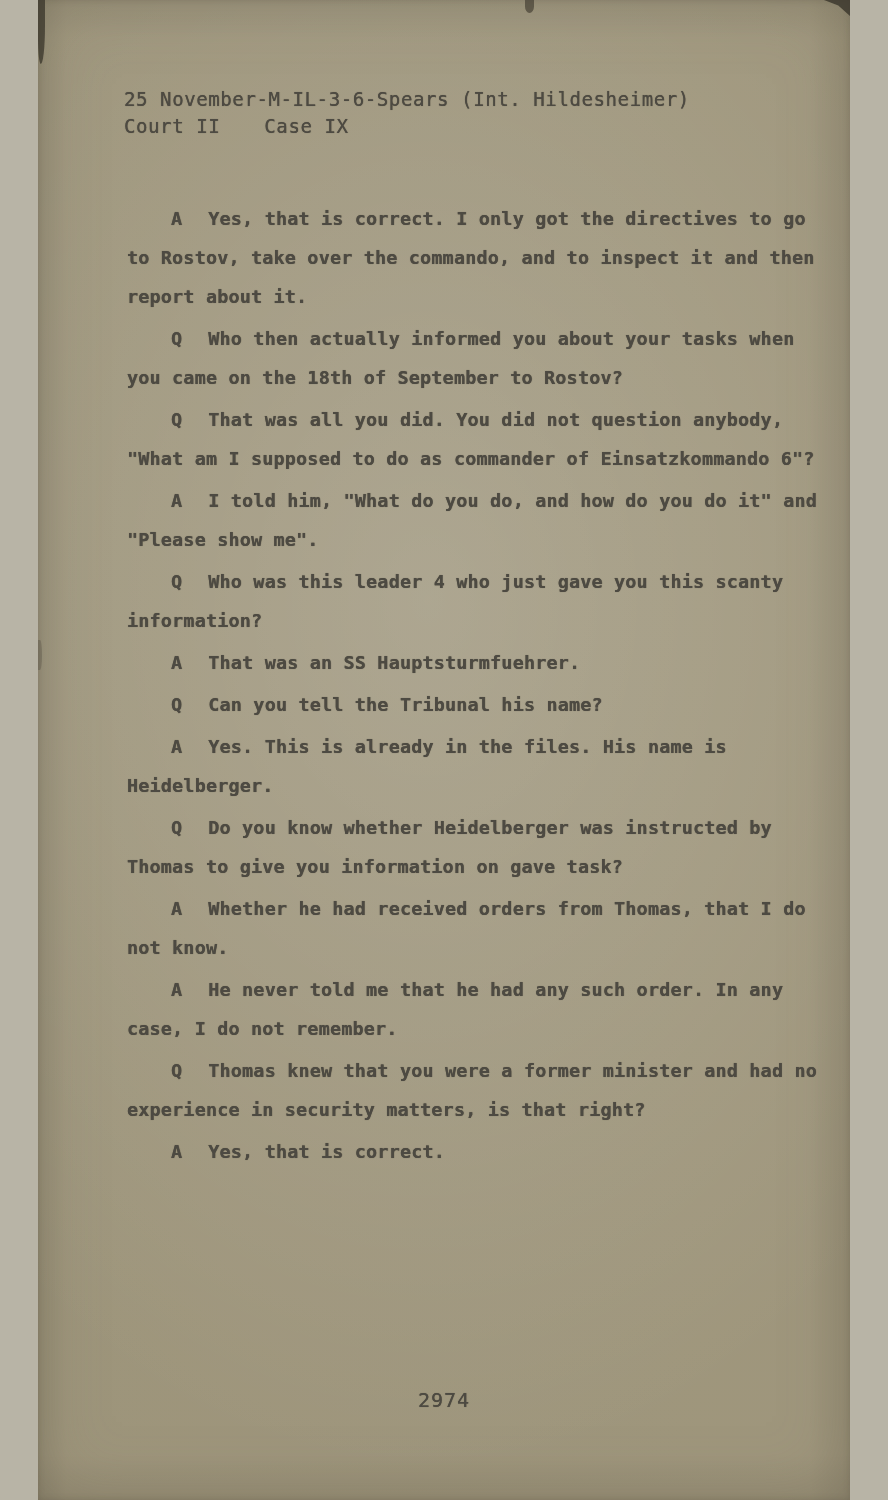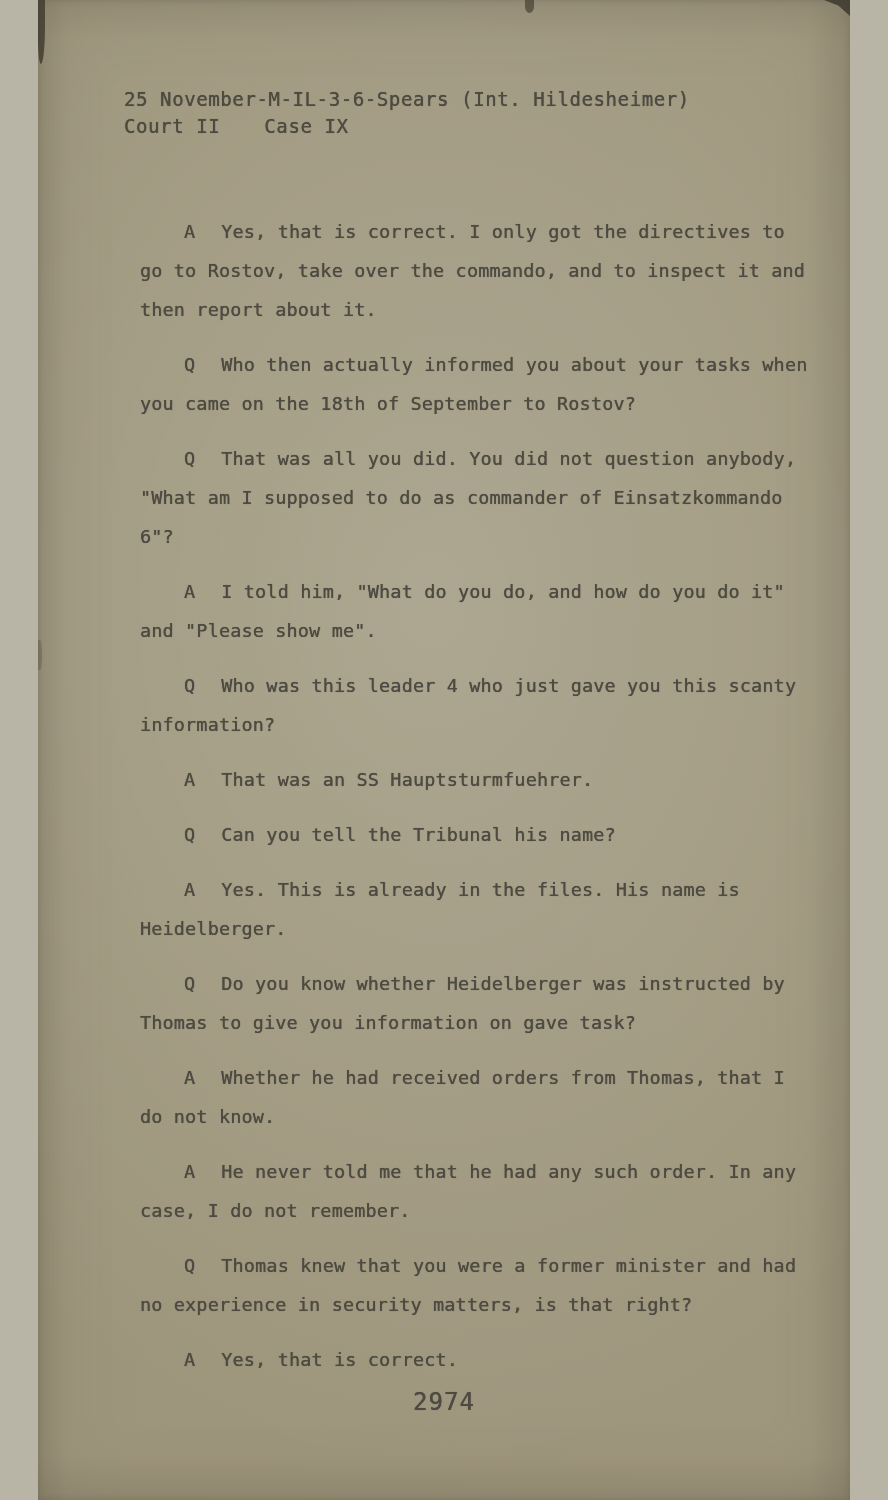--- a/index.html
+++ b/index.html
@@ -43,33 +43,34 @@
   .body-text {
     position: absolute;
     left: 86px;
     top: 196px;
     width: 700px;
     font-size: 18.4px;
     line-height: 39px;
     letter-spacing: 0.2px;
   }
   .para {
-    margin: 16px;
+    margin: 3px;
     text-indent: 44px;
+    font-weight: bold;
   }
   .speaker {
     padding-right: 26px;
   }
   .page-number {
     position: absolute;
     left: 0;
     right: 0;
     top: 1388px;
     text-align: center;
-    font-size: 24px;
+    font-size: 20px;
     letter-spacing: 1px;
   }
   
   .artifact { position: absolute; background: #38342a; }
   .artifact-top-left {
     left: 0; top: 0; width: 7px; height: 64px;
     opacity: 0.75;
     border-radius: 0 0 60% 40%;
   }
   .artifact-top-right {

